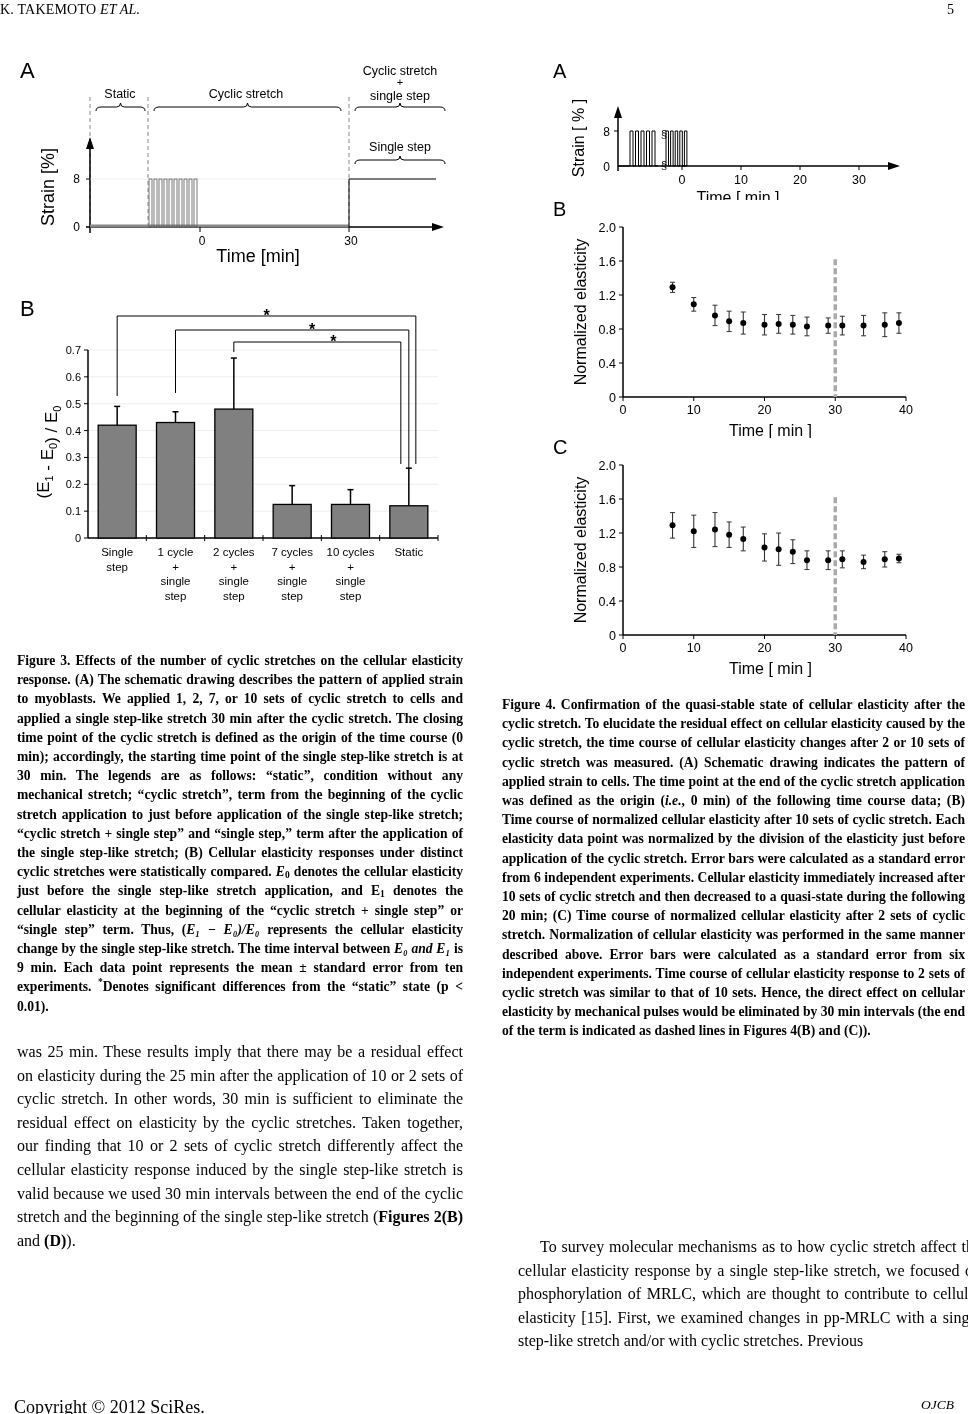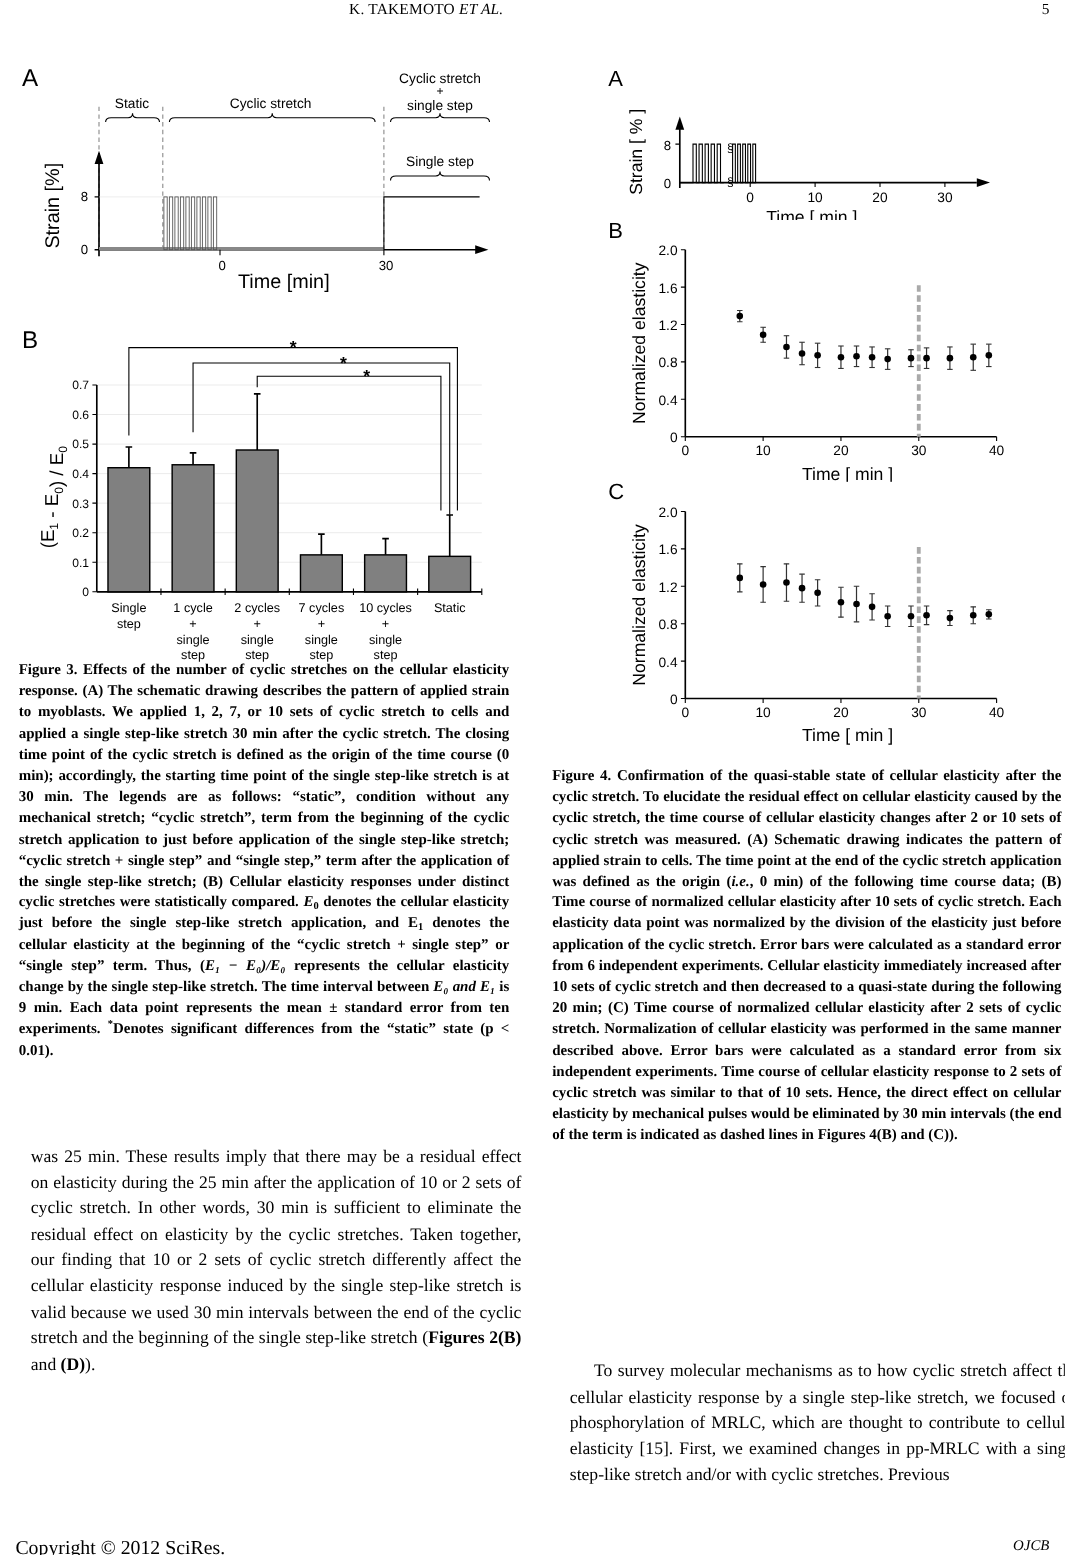--- a/index.html
+++ b/index.html
@@ -1,18 +1,18 @@
 <!DOCTYPE html>
 <html><head>
 <meta charset="utf-8">
 <style>
   html, body { margin: 0; padding: 0; background: #ffffff; }
   body { width: 968px; height: 1414px; position: relative; overflow: hidden; color: #000; font-family: "Liberation Serif", serif; }
   .header { position: absolute; top: 0; left: 0; width: 968px; height: 24px; }
-  .header-title { position: absolute; top: 2px; left: 0; width: 775px; text-align: center; font-size: 14px; letter-spacing: 0.2px; }
+  .header-title { position: absolute; top: 2px; left: 0; width: 775px; text-align: left; font-size: 14px; letter-spacing: 0.2px; }
   .header-title .ital { font-style: italic; }
   .header-page { position: absolute; top: 2px; right: 14px; font-size: 14px; }
   .fig { position: absolute; background: #fff; }
   .fig svg { display: block; }
   .svgtxt { font-family: "Liberation Sans", sans-serif; }
   .caption { position: absolute; font-family: "Liberation Serif", serif; font-weight: bold; font-size: 13.6px; line-height: 19.2px; text-align: justify; }
   .caption p { margin: 0; }
   .body-text { position: absolute; font-family: "Liberation Serif", serif; font-size: 16px; line-height: 23.6px; text-align: justify; }
   .body-text p { margin: 0; }
   .indent { text-indent: 22px; }
@@ -153,36 +153,36 @@
       <polyline points="99.16666666666667,104 99.16666666666667,24 397.83333333333337,24 397.83333333333337,172" fill="none" stroke="#000" stroke-width="1"></polyline>
       <text x="248.50000000000003" y="29" font-size="16" text-anchor="middle" class="svgtxt" fill="#000" font-weight="bold">*</text>
       <polyline points="157.5,101 157.5,38 390.83333333333337,38 390.83333333333337,176" fill="none" stroke="#000" stroke-width="1"></polyline>
       <text x="294.1666666666667" y="43" font-size="16" text-anchor="middle" class="svgtxt" fill="#000" font-weight="bold">*</text>
       <polyline points="215.83333333333334,60 215.83333333333334,50 382.83333333333337,50 382.83333333333337,172" fill="none" stroke="#000" stroke-width="1"></polyline>
       <text x="315.33333333333337" y="55" font-size="16" text-anchor="middle" class="svgtxt" fill="#000" font-weight="bold">*</text>
       <text x="0" y="0" font-size="17" text-anchor="middle" class="svgtxt" transform="translate(31,160) rotate(-90)"><tspan dy="0">(E</tspan><tspan font-size="11" dy="4">1</tspan><tspan dy="-4"></tspan><tspan dy="0"> - E</tspan><tspan font-size="11" dy="4">0</tspan><tspan dy="-4"></tspan><tspan dy="0">) / E</tspan><tspan font-size="11" dy="4">0</tspan><tspan dy="-4"></tspan></text>
     </svg>
 </div>
 
-<div class="caption" style="left:17px;top:599px;width:446px;">
+<div class="caption" style="left:17px;top:651px;width:446px;">
   <p>
     <span>Figure 3. Effects of the number of cyclic stretches on the cellular elasticity response.</span>
     <span>(A) The schematic drawing describes the pattern of applied strain to myoblasts. We applied 1, 2, 7, or 10 sets of cyclic stretch to cells and applied a single step-like stretch 30 min after the cyclic stretch. The closing time point of the cyclic stretch is defined as the origin of the time course (0 min); accordingly, the starting time point of the single step-like stretch is at 30 min. The legends are as follows: “static”, condition without any mechanical stretch; “cyclic stretch”, term from the beginning of the cyclic stretch application to just before application of the single step-like stretch; “cyclic stretch + single step” and “single step,” term after the application of the single step-like stretch;</span>
     <span>(B) Cellular elasticity responses under distinct cyclic stretches were statistically compared.</span>
     <i>E</i><sub>0</sub>
     <span>denotes the cellular elasticity just before the single step-like stretch application, and E</span><sub>1</sub>
     <span>denotes the cellular elasticity at the beginning of the “cyclic stretch + single step” or “single step” term. Thus, (</span><i>E₁ − E₀)/E₀</i>
     <span>represents the cellular elasticity change by the single step-like stretch. The time interval between</span>
     <i>E₀ and E₁</i>
     <span>is 9 min. Each data point represents the mean ± standard error from ten experiments.</span>
     <sup>*</sup><span>Denotes significant differences from the “static” state (p &lt; 0.01).</span>
   </p>
 </div>
 
-<div class="body-text" style="left:17px;top:1040px;width:446px;margin-left:11px;">
+<div class="body-text" style="left:17px;top:1040px;width:446px;">
   <p>
     <span>was 25 min. These results imply that there may be a residual effect on elasticity during the 25 min after the application of 10 or 2 sets of cyclic stretch. In other words, 30 min is sufficient to eliminate the residual effect on elasticity by the cyclic stretches. Taken together, our finding that 10 or 2 sets of cyclic stretch differently affect the cellular elasticity response induced by the single step-like stretch is valid because we used 30 min intervals between the end of the cyclic stretch and the beginning of the single step-like stretch (</span><span class="bold">Figures 2(B)</span><span> and </span><span class="bold">(D)</span><span>).</span>
   </p>
 </div>
 
 <div class="fig" style="left:548px;top:58px;width:410px;height:150px;">
   <svg id="fig4a" width="410" height="150">
       <text x="5" y="20" font-size="20" text-anchor="start" class="svgtxt" fill="#000">A</text>
       <line x1="70" y1="113" x2="70" y2="56" stroke="#000" stroke-width="1.5"></line>
       <path d="M66,60 L70,48 L74,60 Z" fill="#000"></path>

